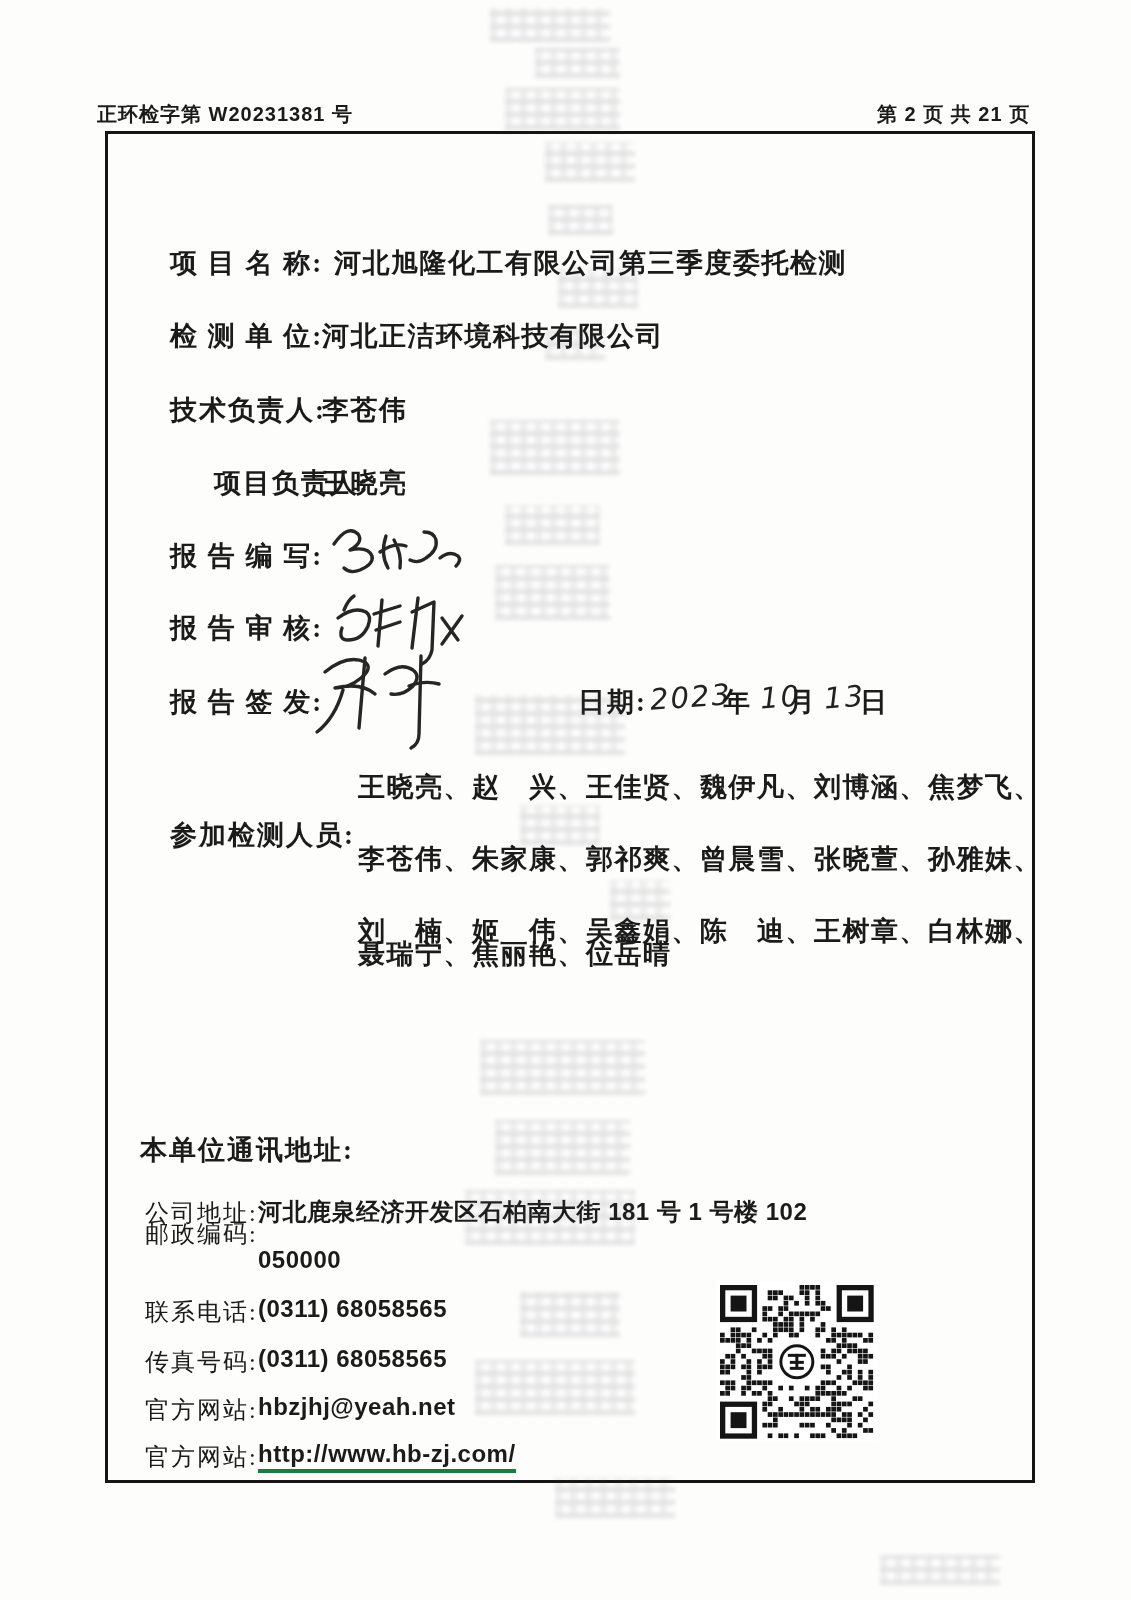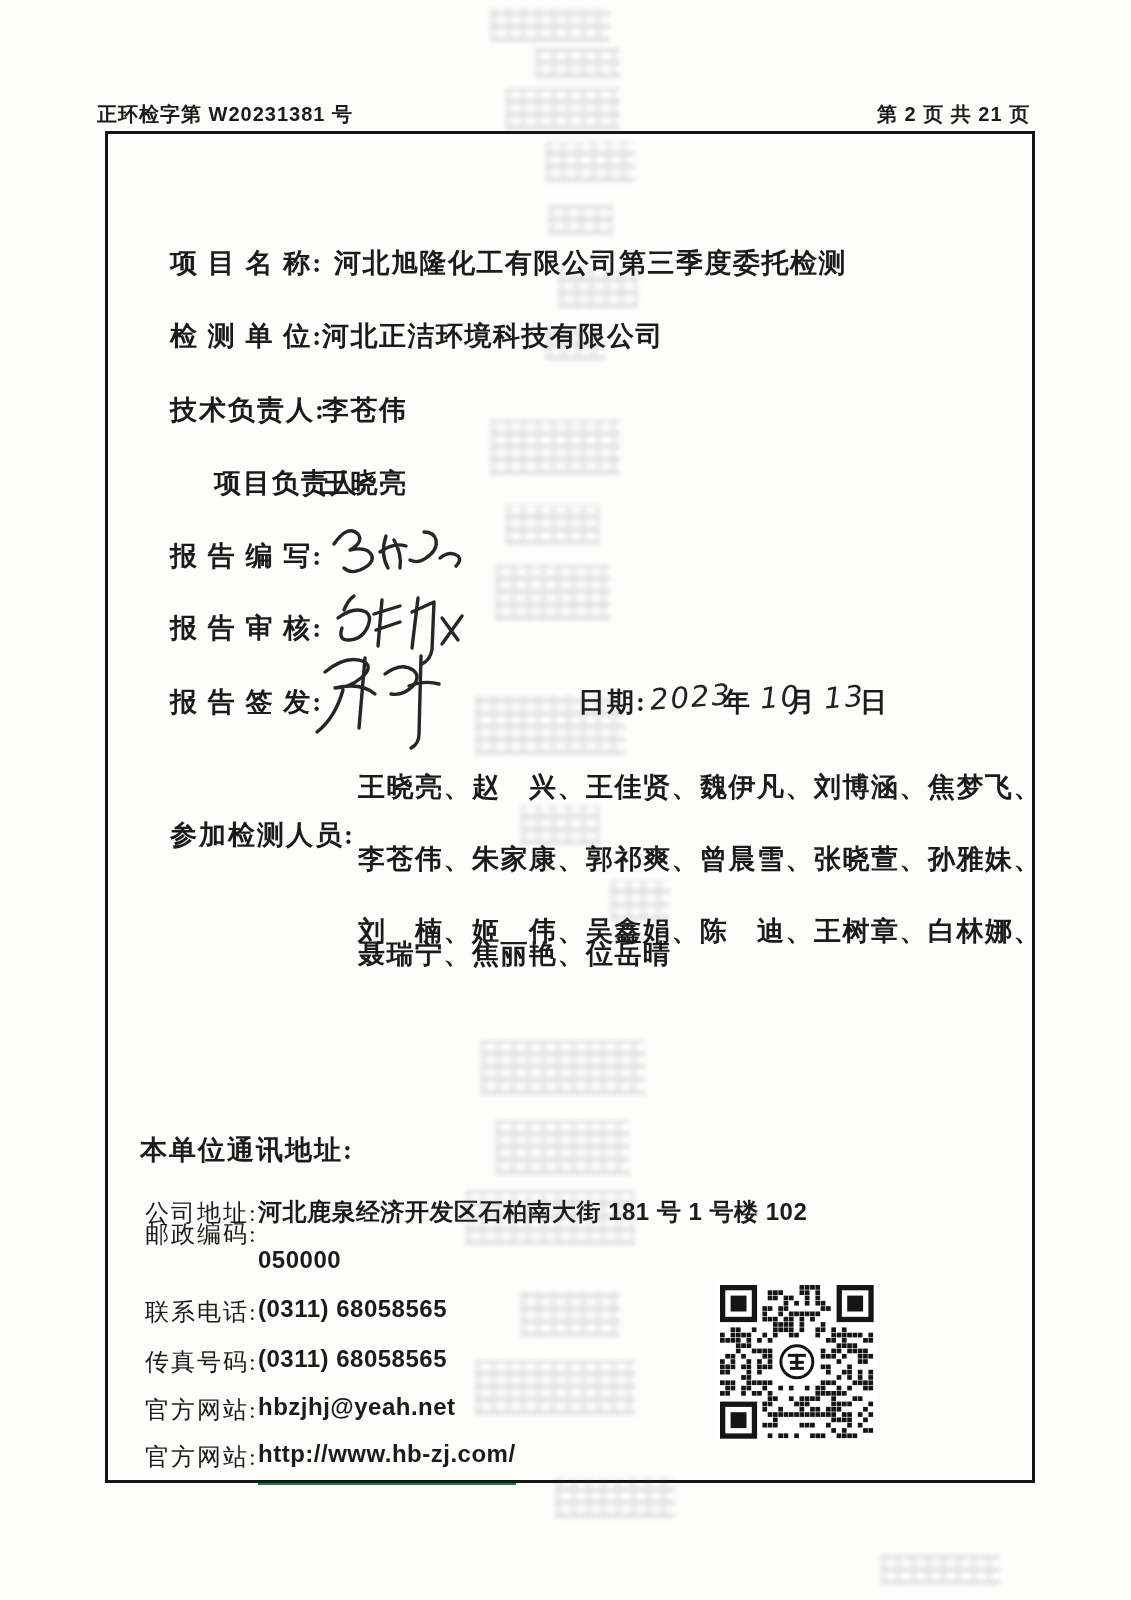--- a/index.html
+++ b/index.html
@@ -19,21 +19,21 @@
   }
   
   .flabel,.fvalue{font-size:27px;font-weight:700;letter-spacing:2px;}
   .fvalue{letter-spacing:1.5px;}
   
   .pline{font-size:27px;font-weight:700;letter-spacing:1.5px;}
   
   .cheading{font-size:27px;font-weight:700;letter-spacing:2px;}
   .clabel{font-size:24px;font-weight:400;letter-spacing:2px;}
   .cvalue{font-size:24px;font-weight:600;letter-spacing:.5px;font-family:"Liberation Sans",sans-serif;}
-  .ulink{border-bottom:2px solid #15803d;padding-bottom:15px;}
+  .ulink{border-bottom:4px solid #15803d;padding-bottom:1px;}
   
   .hw{
     font-family:"DejaVu Sans",sans-serif;font-style:italic;font-weight:400;
     font-size:29px;display:inline-block;transform:rotate(-4deg);color:#222;
     letter-spacing:2px;
   }
   .sig{position:absolute;}
   .sig path{fill:none;stroke:#262626;stroke-width:3.4;stroke-linecap:round;stroke-linejoin:round;}
   
   .artifact{

